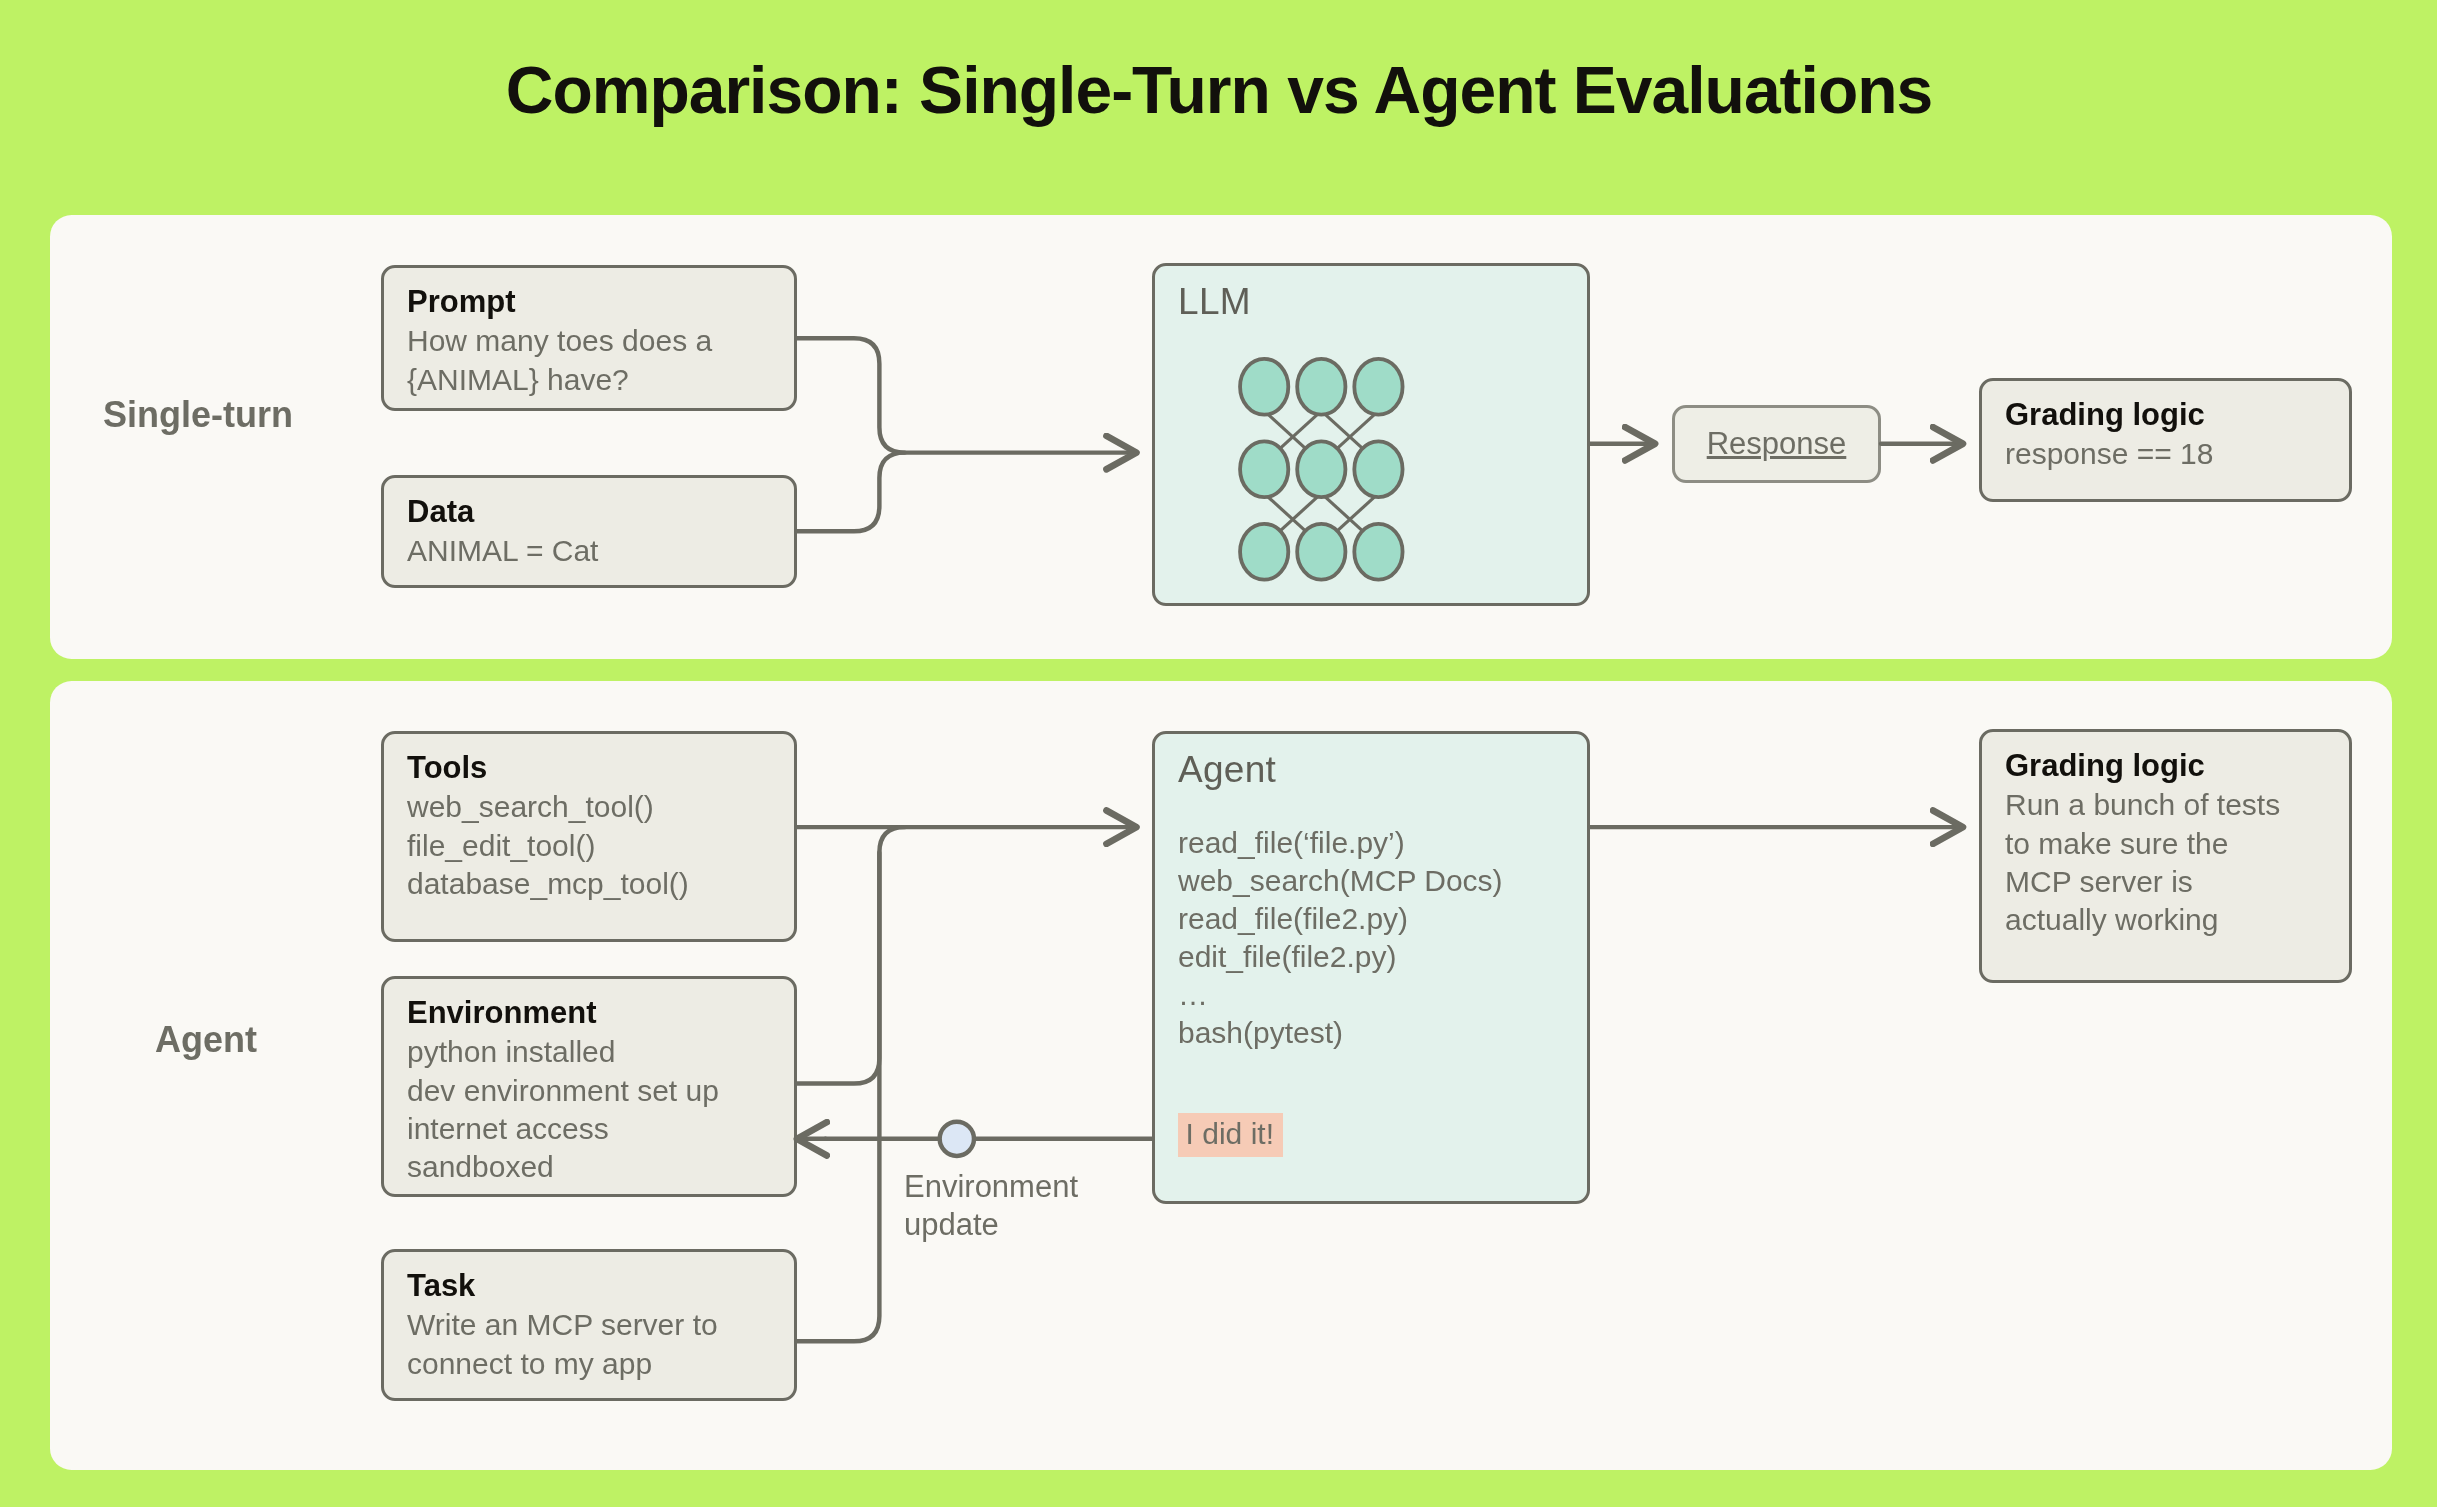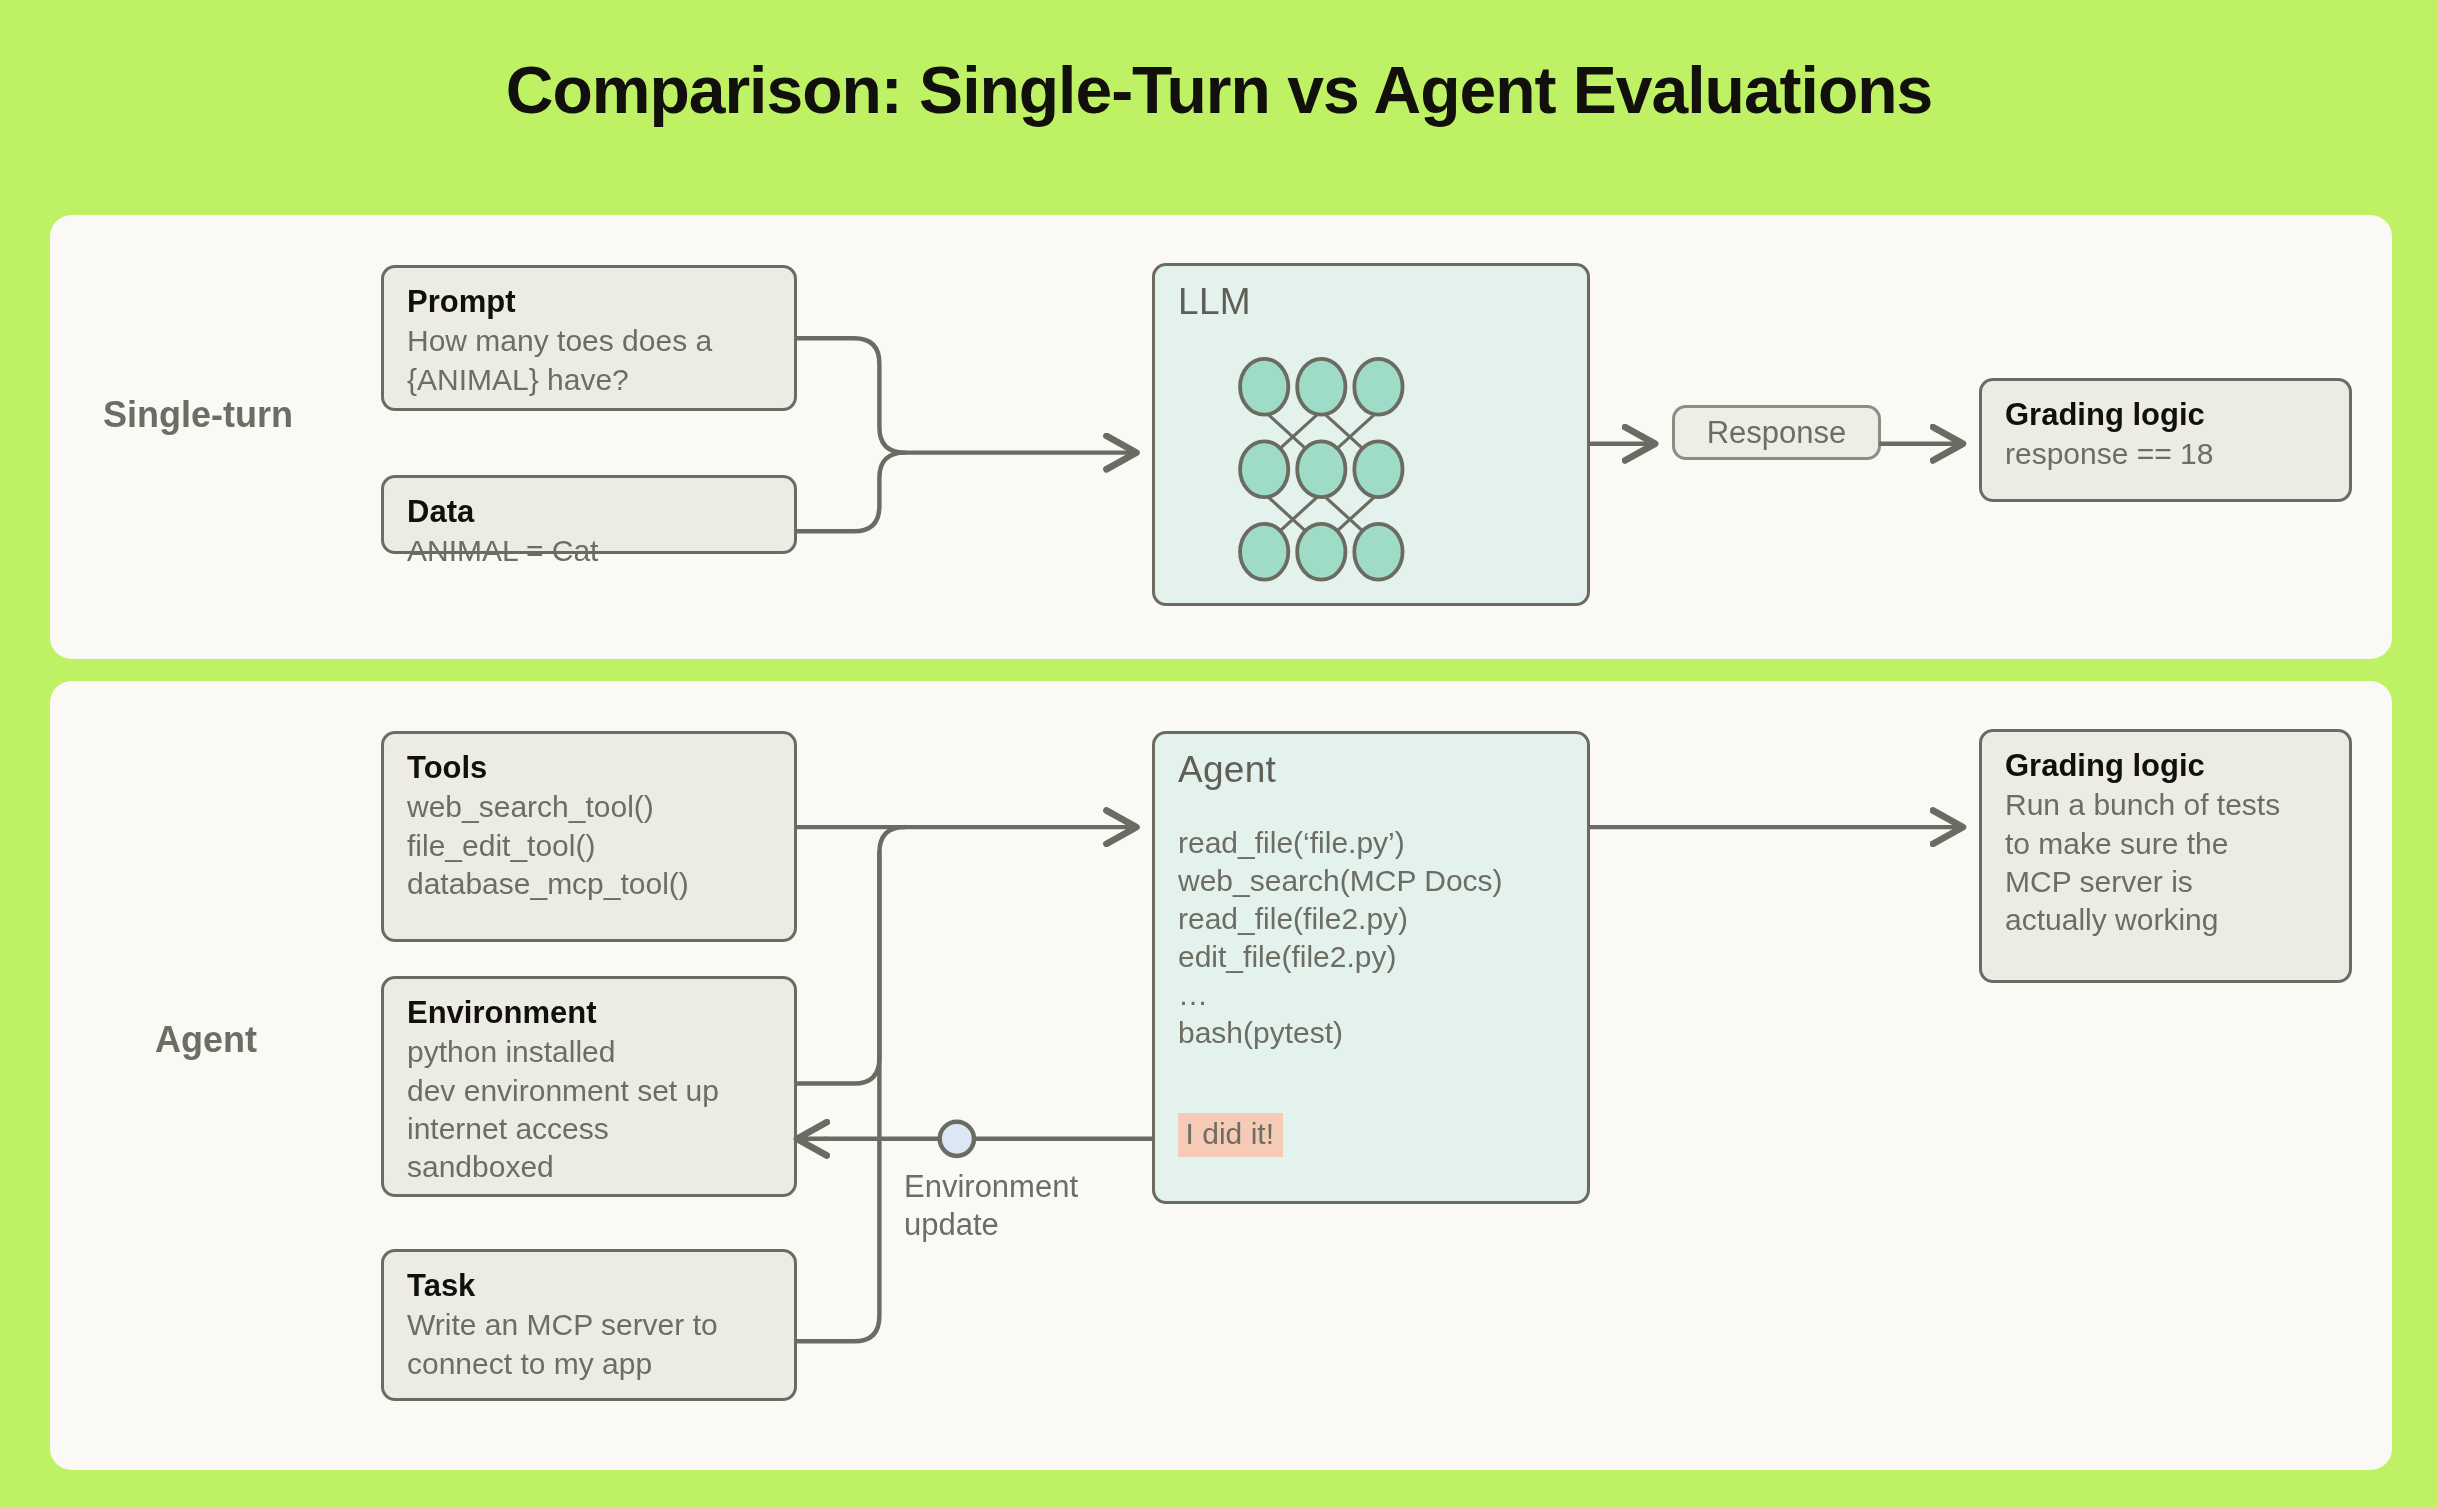--- a/index.html
+++ b/index.html
@@ -70,21 +70,21 @@
     margin-top: 3px;
     font-size: 30px;
     font-weight: 500;
     color: #6d6d64;
     line-height: 1.28;
     white-space: pre-line;
   }
 
   
   #box-prompt { left: 381px; top: 265px;  width: 416px; height: 146px; }
-  #box-data   { left: 381px; top: 475px;  width: 416px; height: 79px; }
+  #box-data   { left: 381px; top: 475px;  width: 416px; height: 113px; }
 
   
   #box-tools { left: 381px; top: 731px; width: 416px; height: 211px; }
   #box-env   { left: 381px; top: 976px; width: 416px; height: 221px; }
   #box-task  { left: 381px; top: 1249px; width: 416px; height: 152px; }
 
   
   .mint-box {
     position: absolute;
     border: 3.8px solid #6b6b62;
@@ -120,30 +120,31 @@
     font-size: 30px;
     font-weight: 500;
     padding: 3.8px 9px 6.3px 7.6px;
     white-space: nowrap;
   }
 
   
   #box-response {
     position: absolute;
     left: 1672px; top: 405px;
-    width: 209px; height: 55px;
+    width: 209px; height: 78px;
     border: 3.8px solid #8d8d84;
     border-radius: 14px;
     background: #eeeee6;
     display: flex;
     align-items: center;
     justify-content: center;
     font-size: 31px;
     font-weight: 500;
     color: #6d6d64;
+    text-decoration: underline;
   }
 
   
   #box-grade-single { left: 1979px; top: 378px;  width: 373px; height: 124px; }
   #box-grade-agent  { left: 1979px; top: 729px; width: 373px; height: 254px; }
 
   
   #wires {
     position: absolute;
     left: 0; top: 0;

